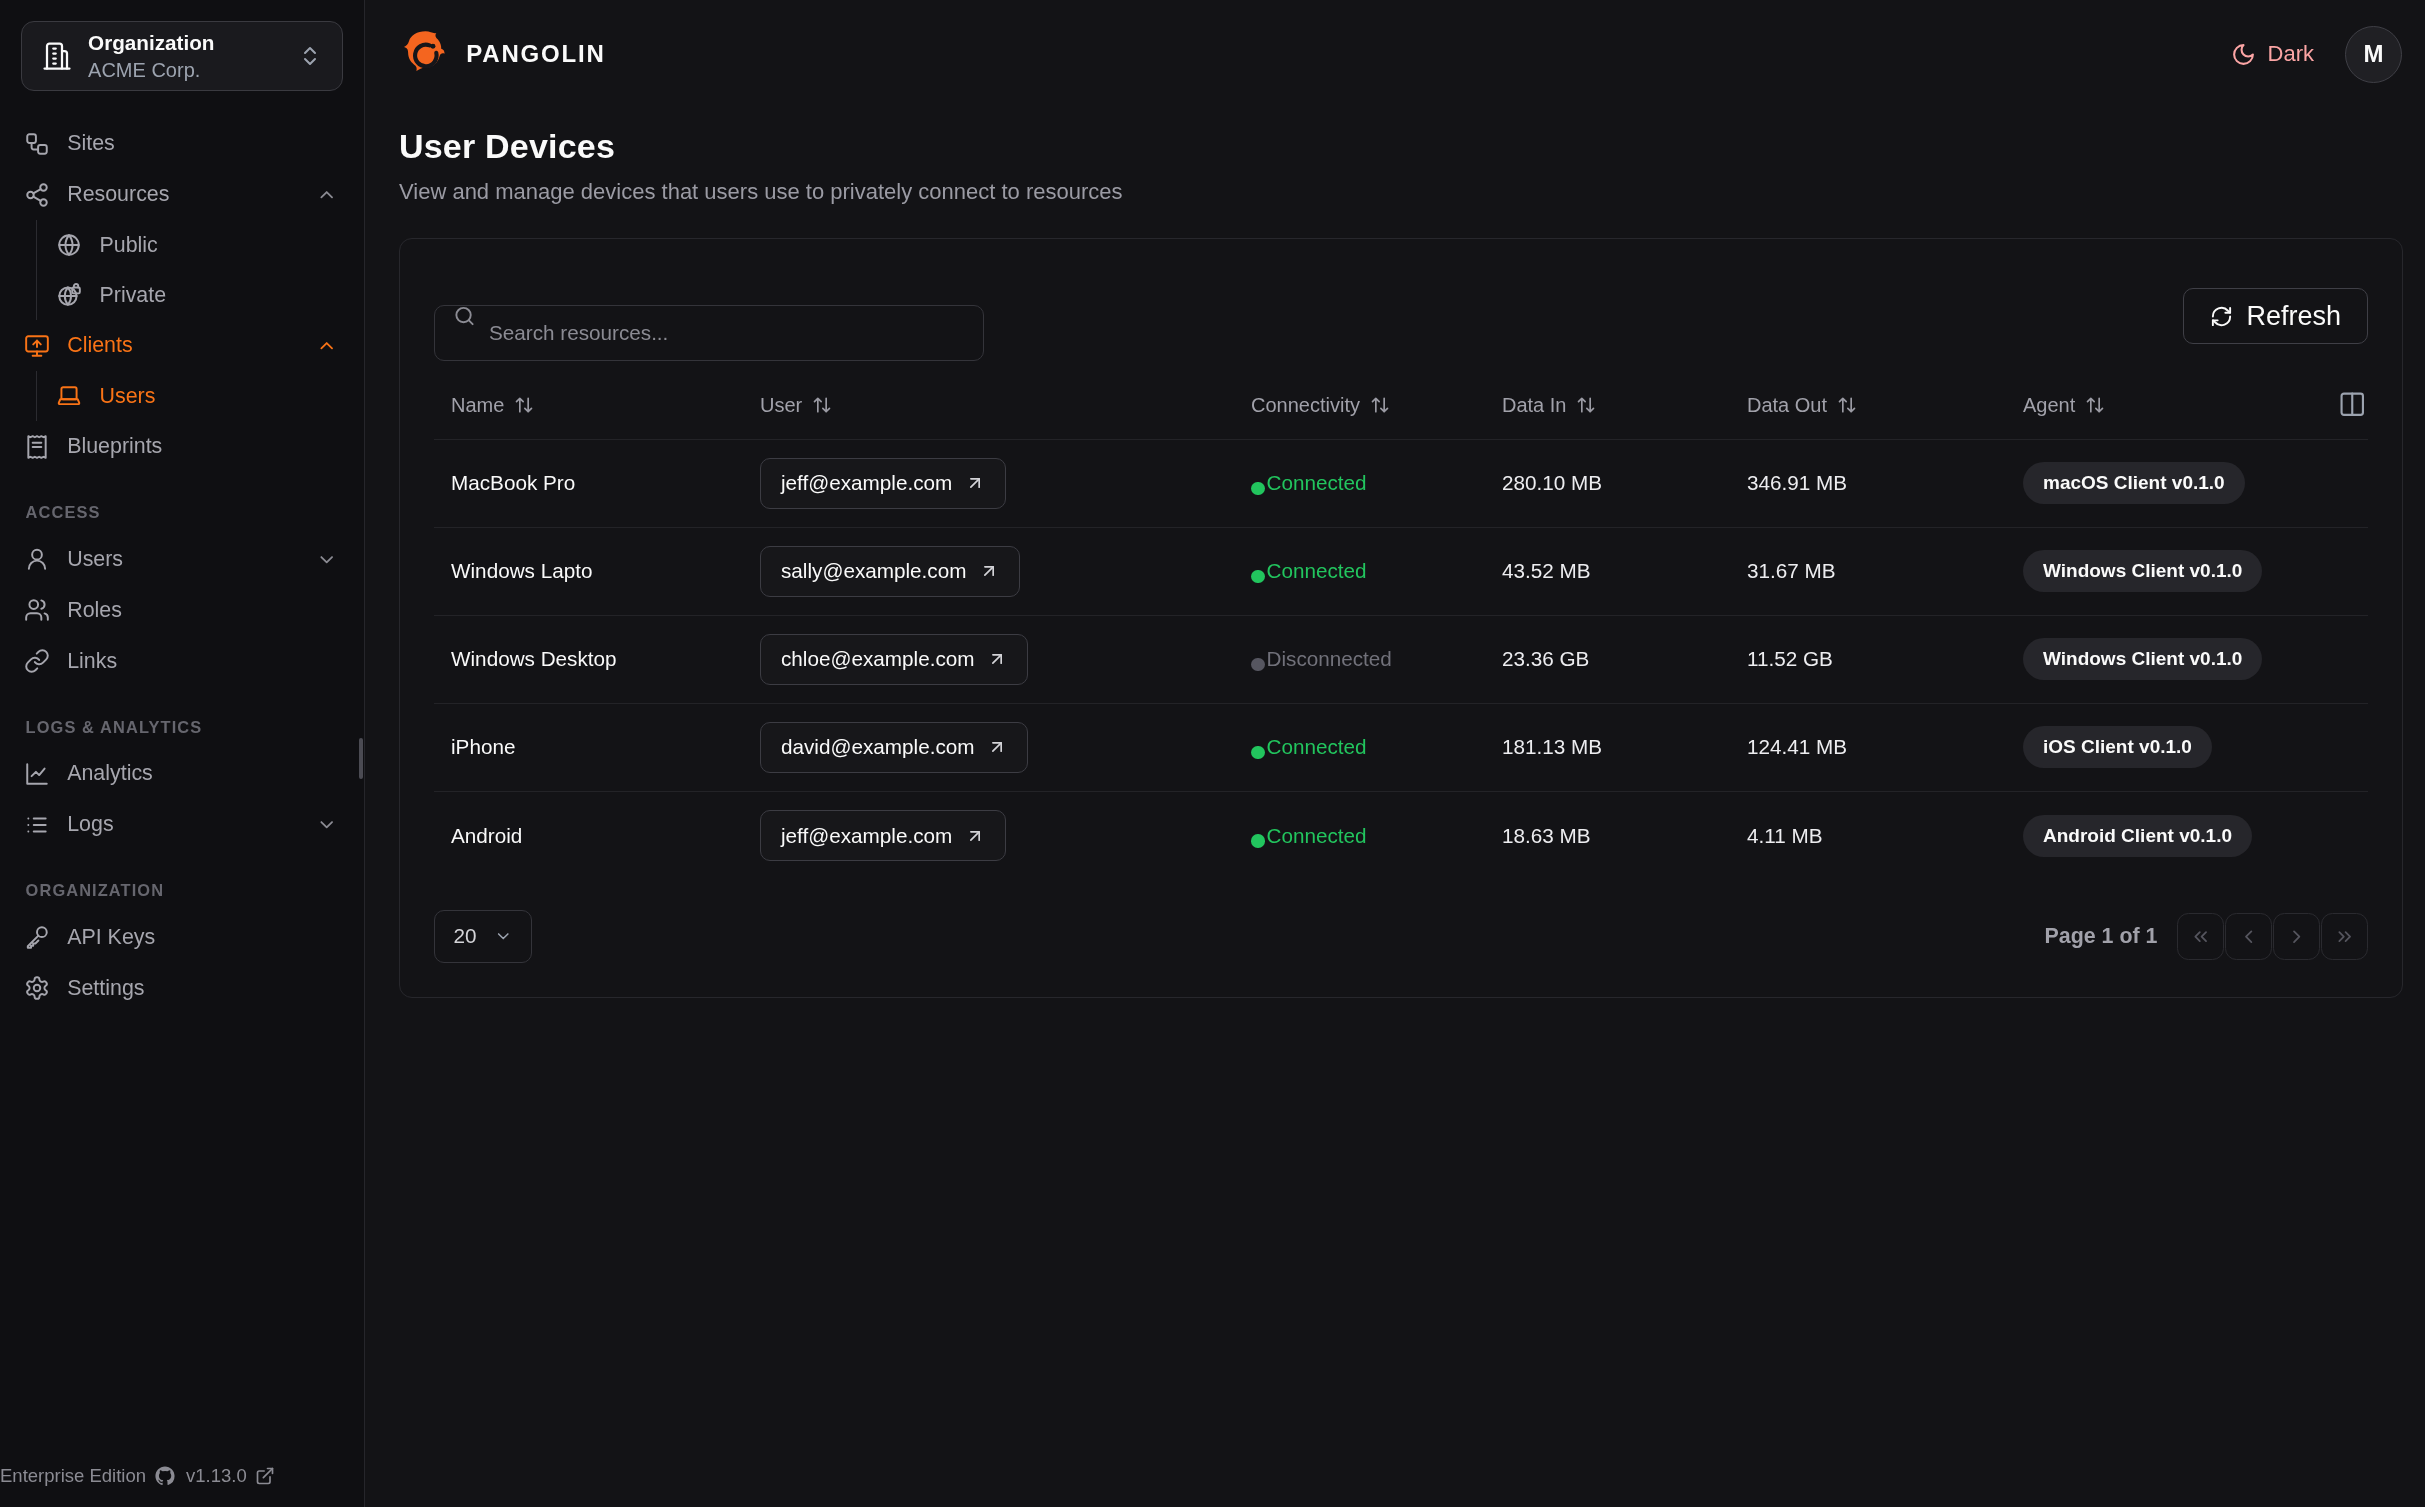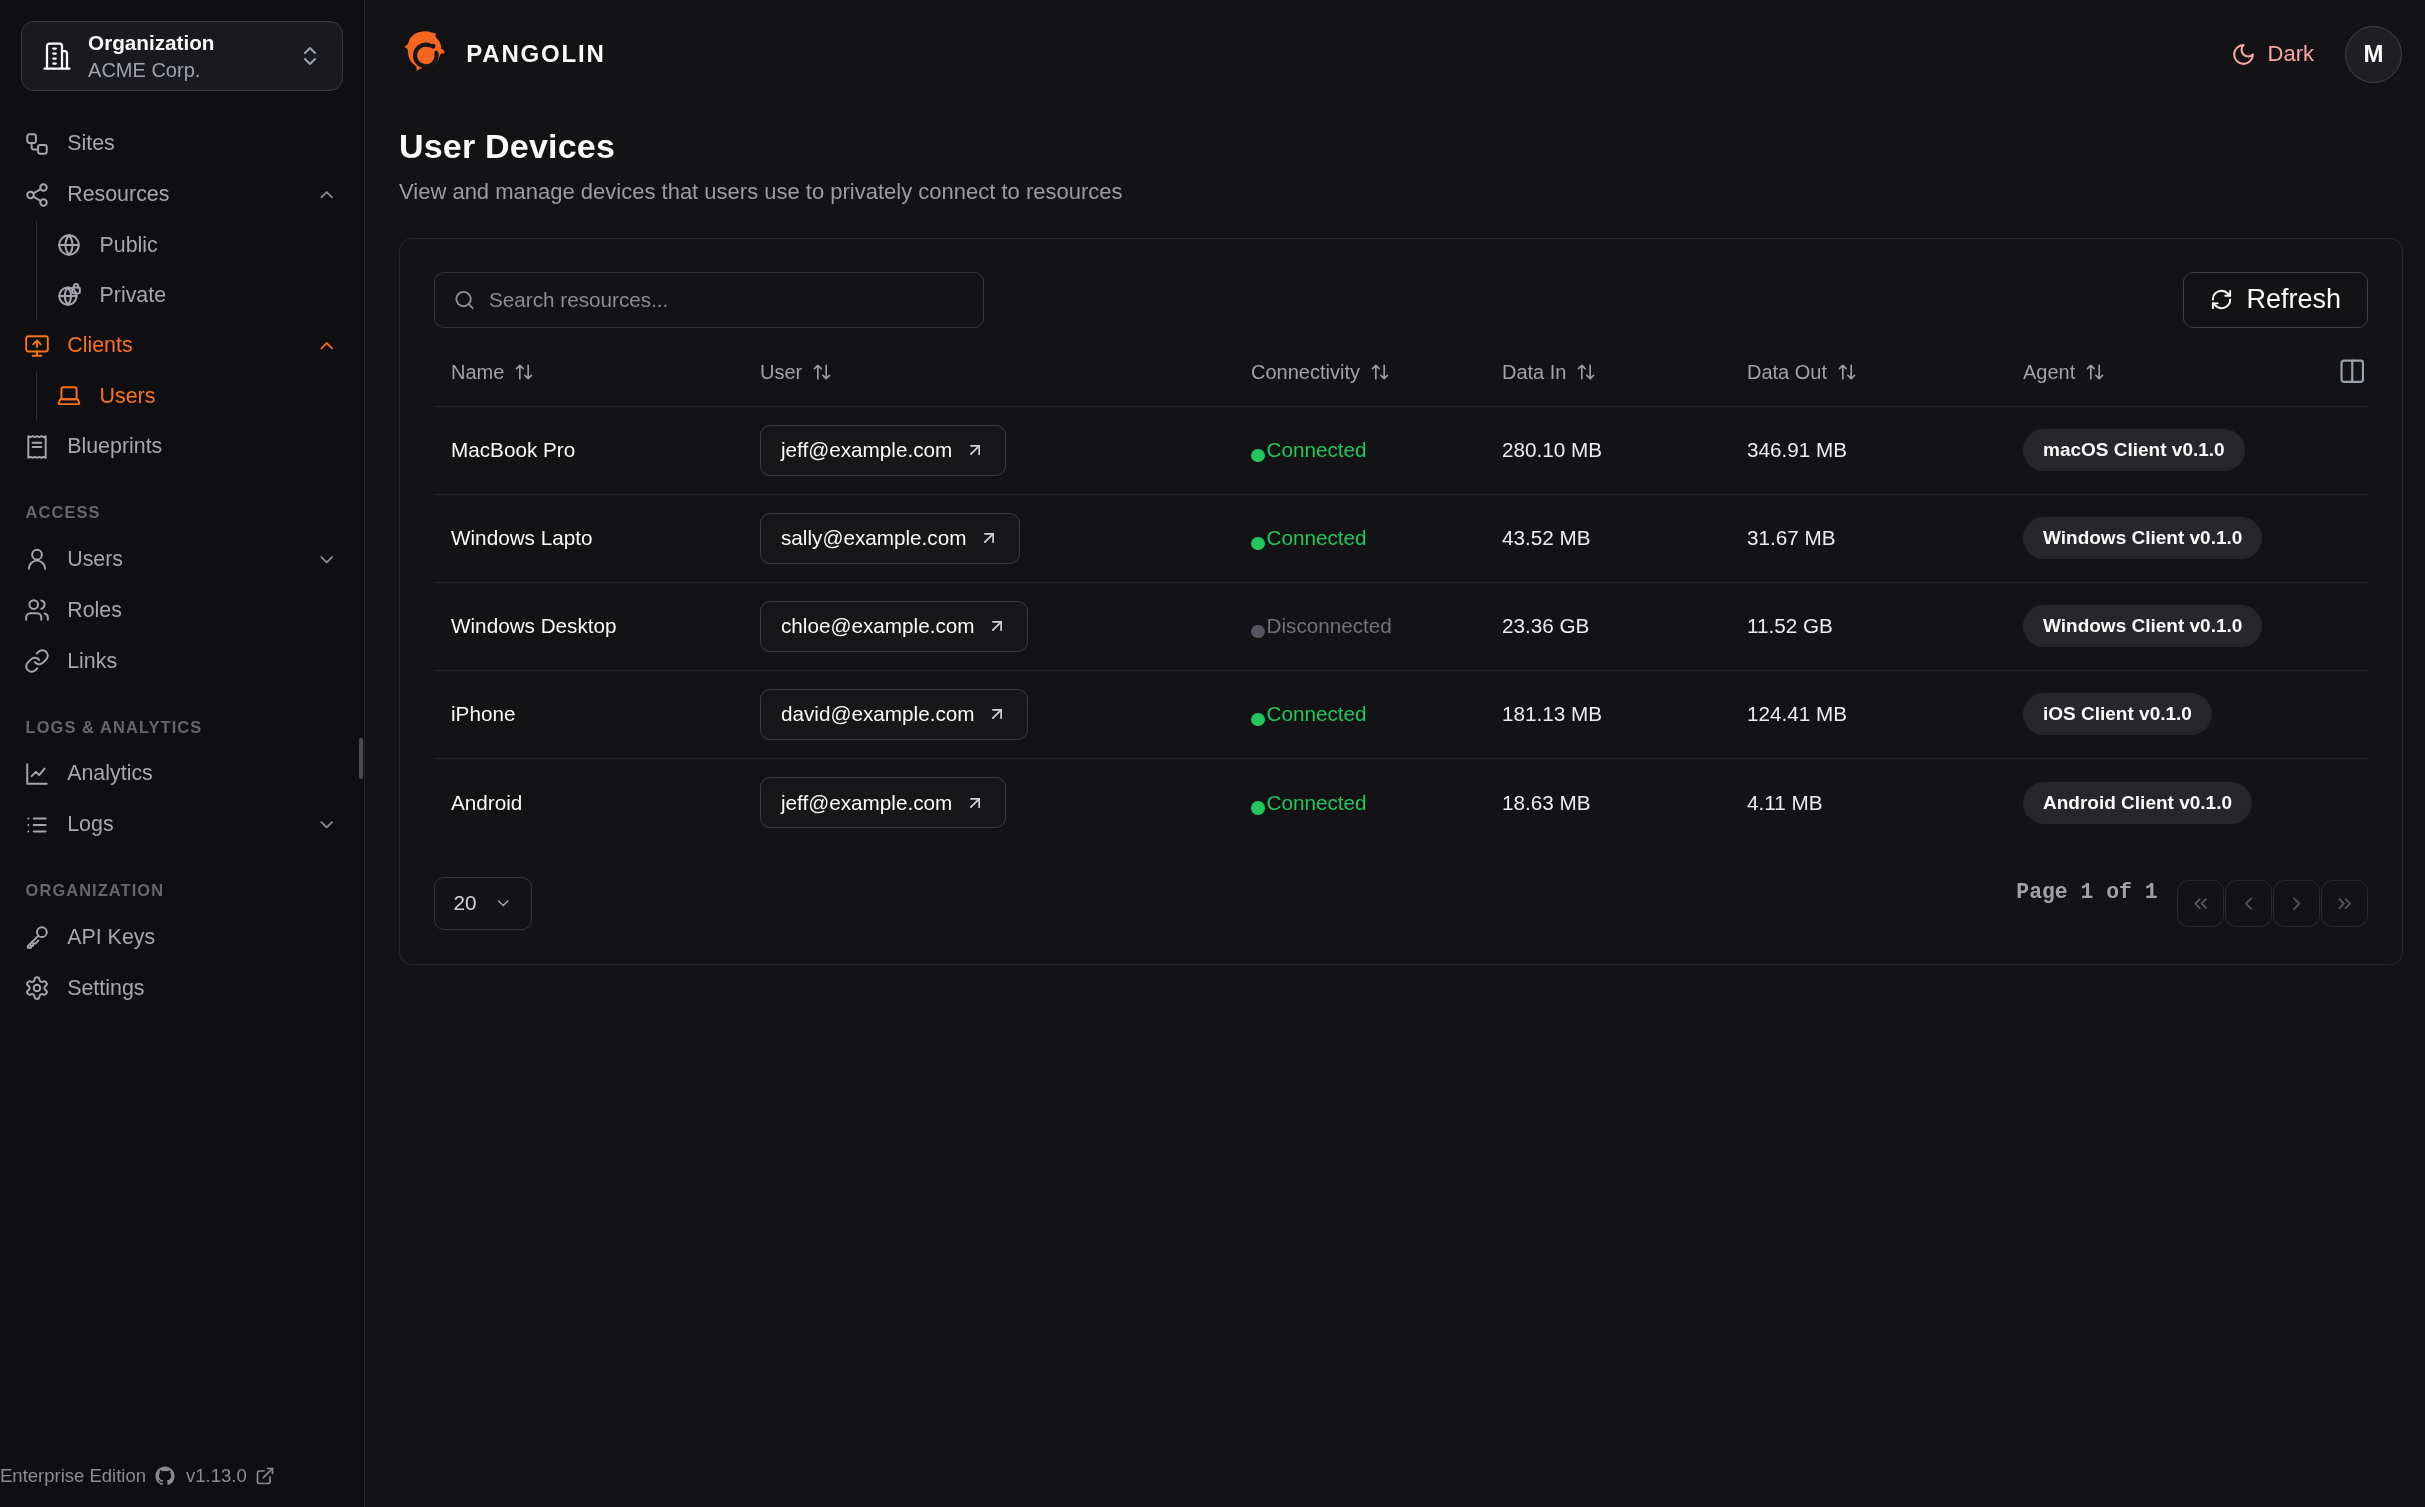--- a/index.html
+++ b/index.html
@@ -118,20 +118,21 @@
     width:23px; height:23px; color:#8b8b93;
   }
   .search-input {
     width:100%; height:56px;
     background:transparent;
     border:1.4px solid #34343a; border-radius:10px;
     padding:0 17px 0 54px;
     font-size:20.7px; color:#e4e4e7;
     font-family:"Liberation Sans", sans-serif;
     outline:none;
+    margin-top:33px;
   }
   .search-input::placeholder { color:#8b8b93; }
   .refresh-btn {
     display:flex; align-items:center; gap:13px;
     height:56px; padding:0 26px;
     background:transparent;
     border:1.4px solid #3f3f46; border-radius:10px;
     color:#fafafa; font-size:27px; font-weight:500;
     font-family:"Liberation Sans", sans-serif;
     cursor:pointer;
@@ -191,21 +192,21 @@
   .pagination { margin-top:30px; display:flex; align-items:center; justify-content:space-between; }
   .page-size {
     display:flex; align-items:center; gap:17px;
     height:53px; padding:0 18.5px;
     border:1.4px solid #34343a; border-radius:10px;
     background:transparent; cursor:pointer;
     color:#d4d4d8; font-size:20.7px;
     font-family:"Liberation Sans", sans-serif;
   }
   .page-size .ic { width:18.5px; height:18.5px; color:#9ca3af; }
-  .pager { display:flex; align-items:flex-start; gap:1px;font-family:Liberation Mono, monospace; }
+  .pager { display:flex; align-items:center; gap:1px; }
   .page-info { font-size:21.4px; font-weight:600; color:#a1a1aa; margin-right:18.5px; }
   .pg-btn {
     width:47px; height:47px;
     border:1.4px solid #2a2a2f; border-radius:11.4px;
     background:transparent; color:#55555e;
     display:flex; align-items:center; justify-content:center;
     cursor:pointer;
   }
   .pg-btn svg { width:21.4px; height:21.4px; }
 </style>

